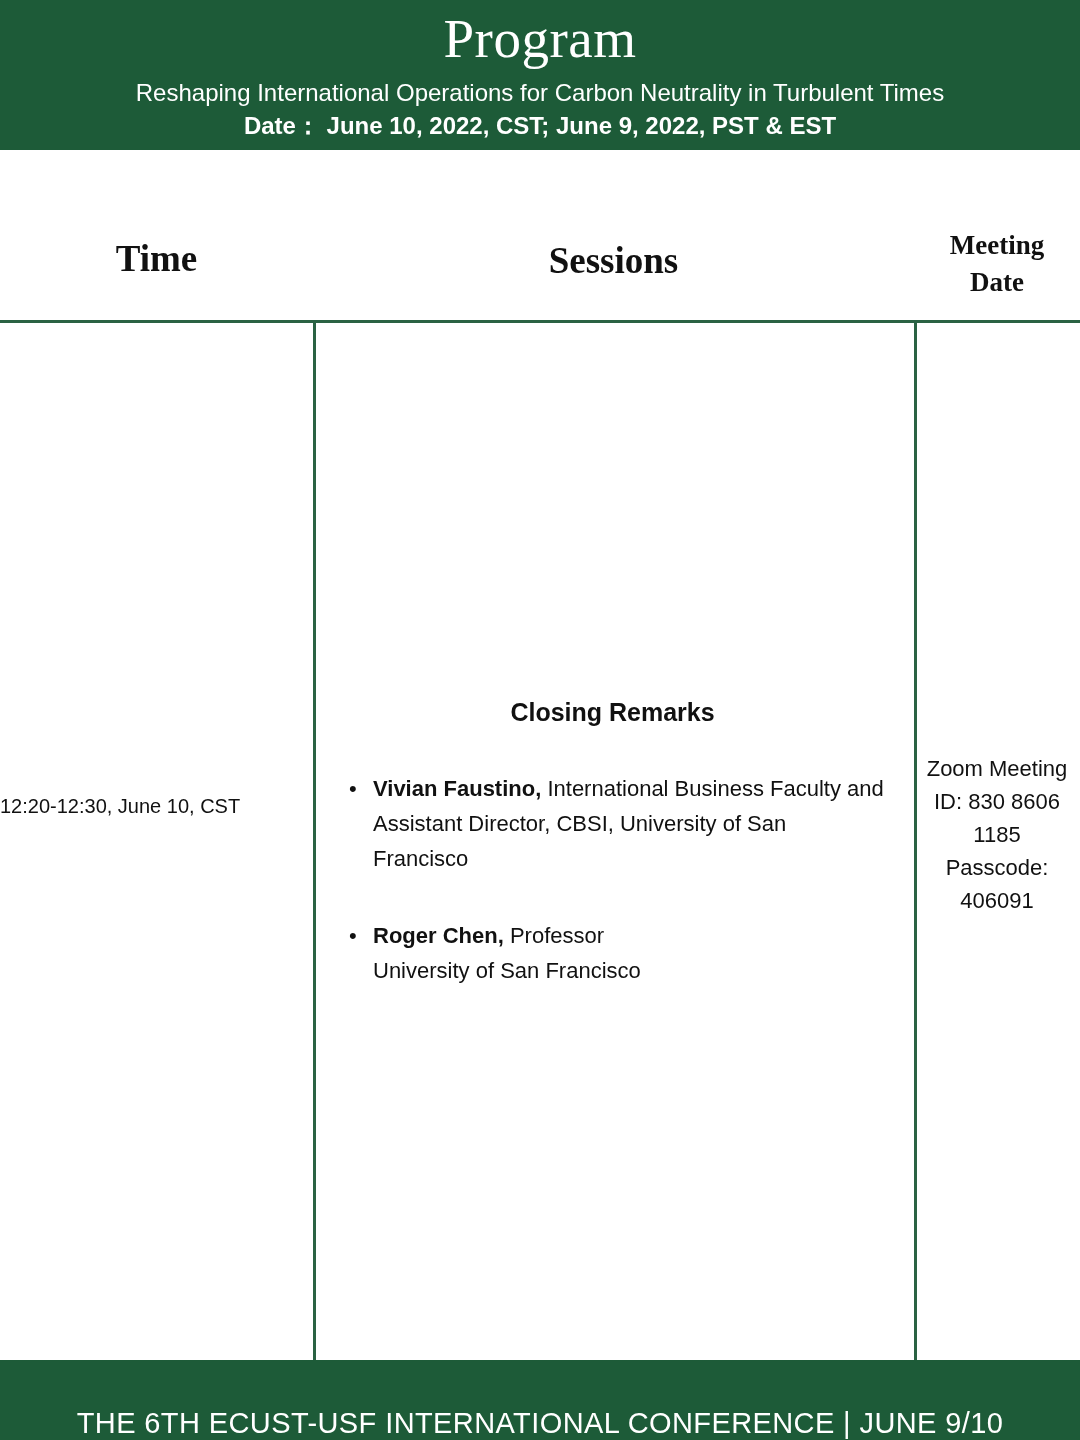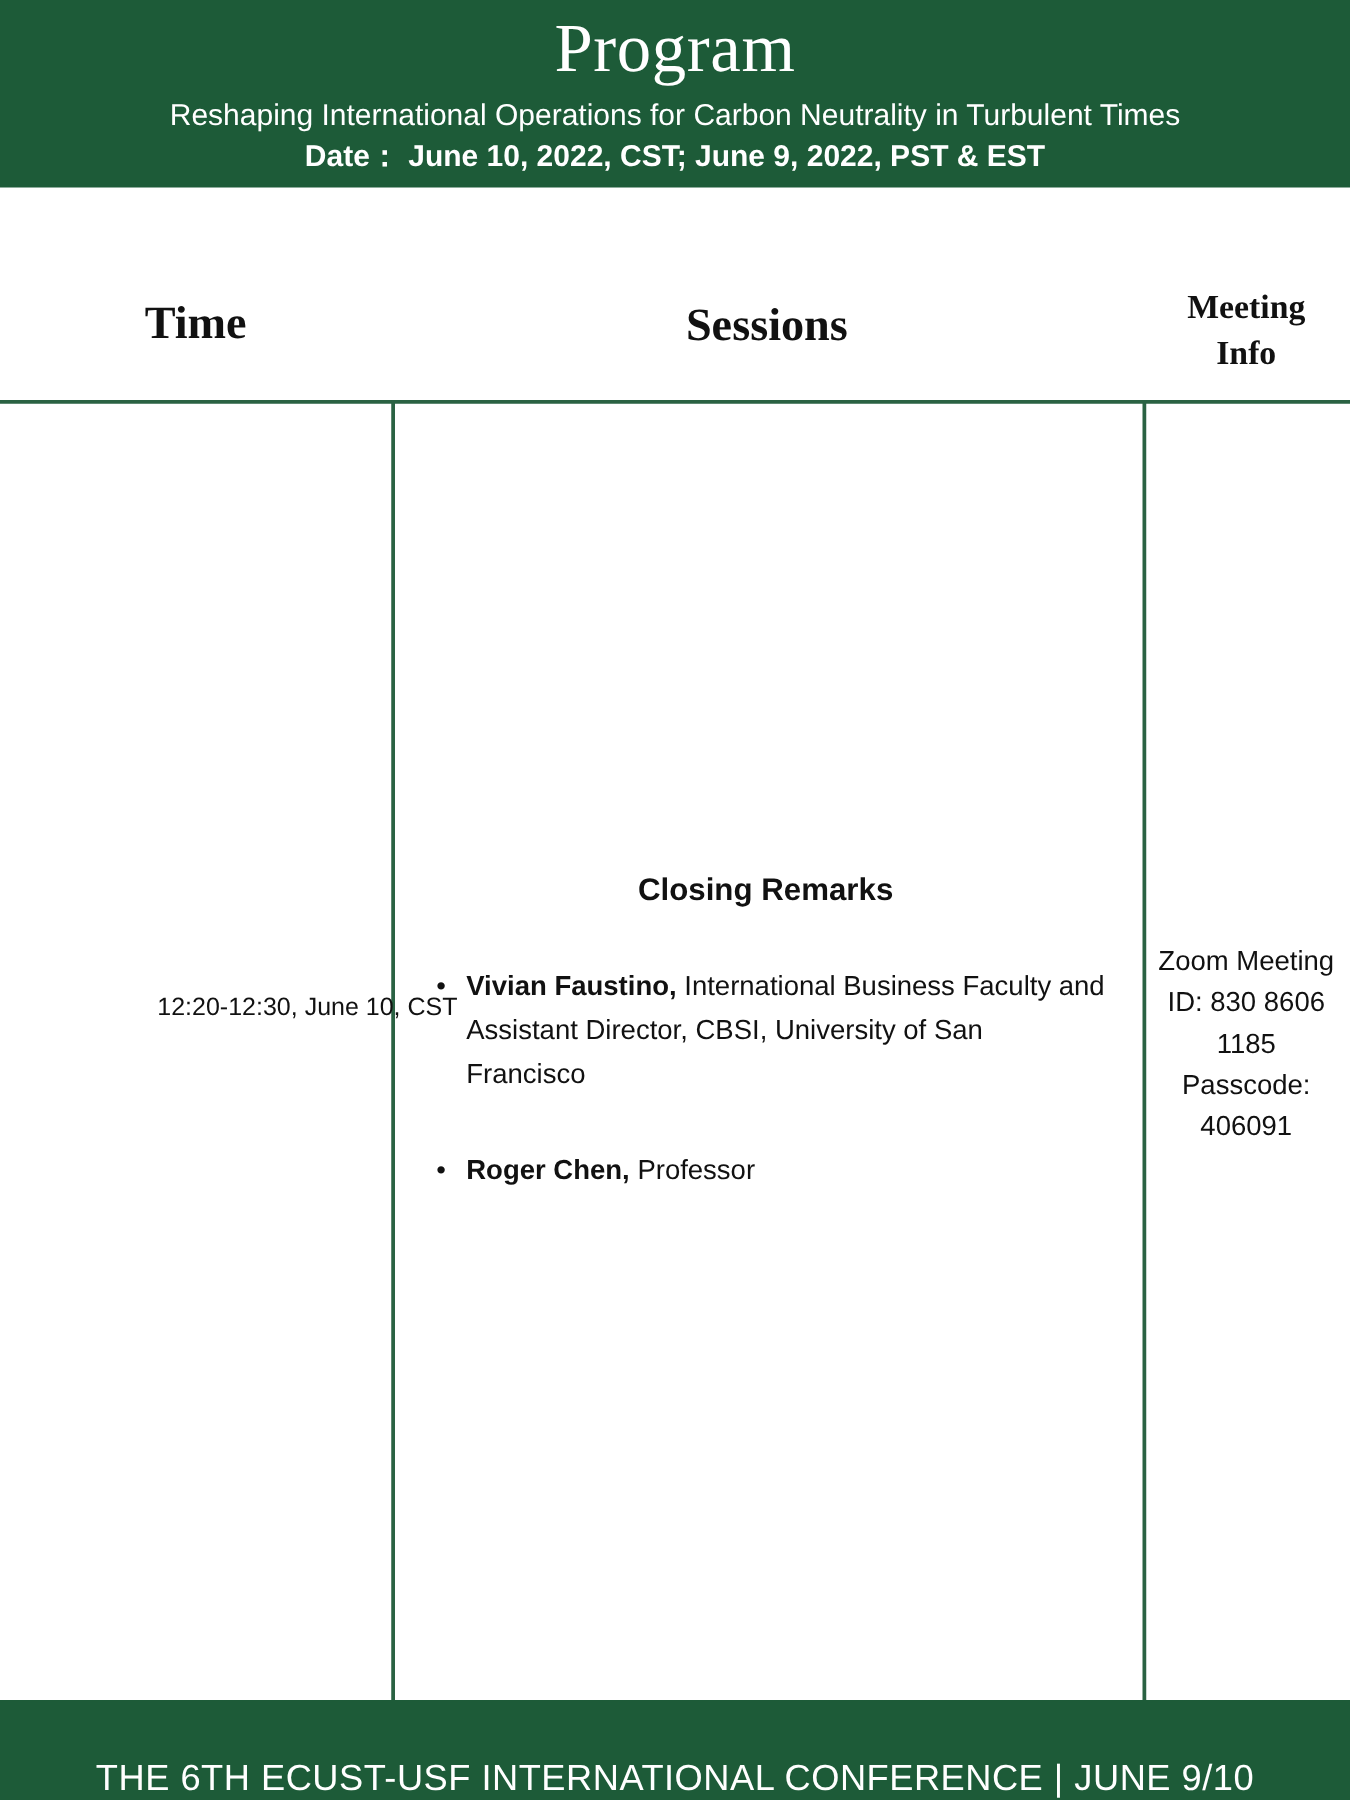--- a/index.html
+++ b/index.html
@@ -101,21 +101,21 @@
     background: #2a6243;
   }
   .rule-v.left  { left: 313px; }
   .rule-v.right { left: 914px; }
 
   
   .cell-time {
     position: absolute;
     left: 0; top: 790px;
     width: 366px;
-    text-align: right;
+    text-align: left;
     color: #111111;
     font-size: 20px;
     line-height: 33px;
     font-weight: 400;
   }
   .cell-time div { white-space: nowrap; }
 
   .cell-sessions {
     position: absolute;
     left: 313px; top: 695px;
@@ -200,40 +200,40 @@
   <div class="program-title">Program</div>
   <div class="subtitle">Reshaping International Operations for Carbon Neutrality in Turbulent Times</div>
   <div class="date-line">Date： June 10, 2022, CST; June 9, 2022, PST &amp; EST</div>
 </div>
 
 <div class="col-headers">
   <div class="hdr hdr-time">Time</div>
   <div class="hdr hdr-sessions">Sessions</div>
   <div class="hdr hdr-meeting">
     <div>Meeting</div>
-    <div>Info</div>
+    <div>Date</div>
   </div>
 </div>
 
 <div class="rule-h"></div>
 <div class="rule-v left"></div>
 <div class="rule-v right"></div>
 
 <div class="cell-time">
   <div>12:20-12:30, June 10, CST</div>
 </div>
 
 <div class="cell-sessions">
   <div class="session-title">Closing Remarks</div>
   <ul class="speaker-list">
     <li class="speaker-item">
       <span class="bullet">•</span><span class="speaker-name">Vivian Faustino,</span><span class="speaker-role"> International Business Faculty and Assistant Director, CBSI, University of San Francisco</span>
     </li>
     <li class="speaker-item">
-      <span class="bullet">•</span><span class="speaker-name">Roger Chen,</span><span class="speaker-role"> Professor</span>
+      <span class="bullet">•</span><span class="speaker-name">Roger Chen,</span><span class="speaker-role"> Professor</span><span class="speaker-affil">University of San Francisco</span>
     </li>
   </ul>
 </div>
 
 <div class="cell-meeting">
   <div>Zoom Meeting</div>
   <div>ID: 830 8606</div>
   <div>1185</div>
   <div>Passcode:</div>
   <div>406091</div>

